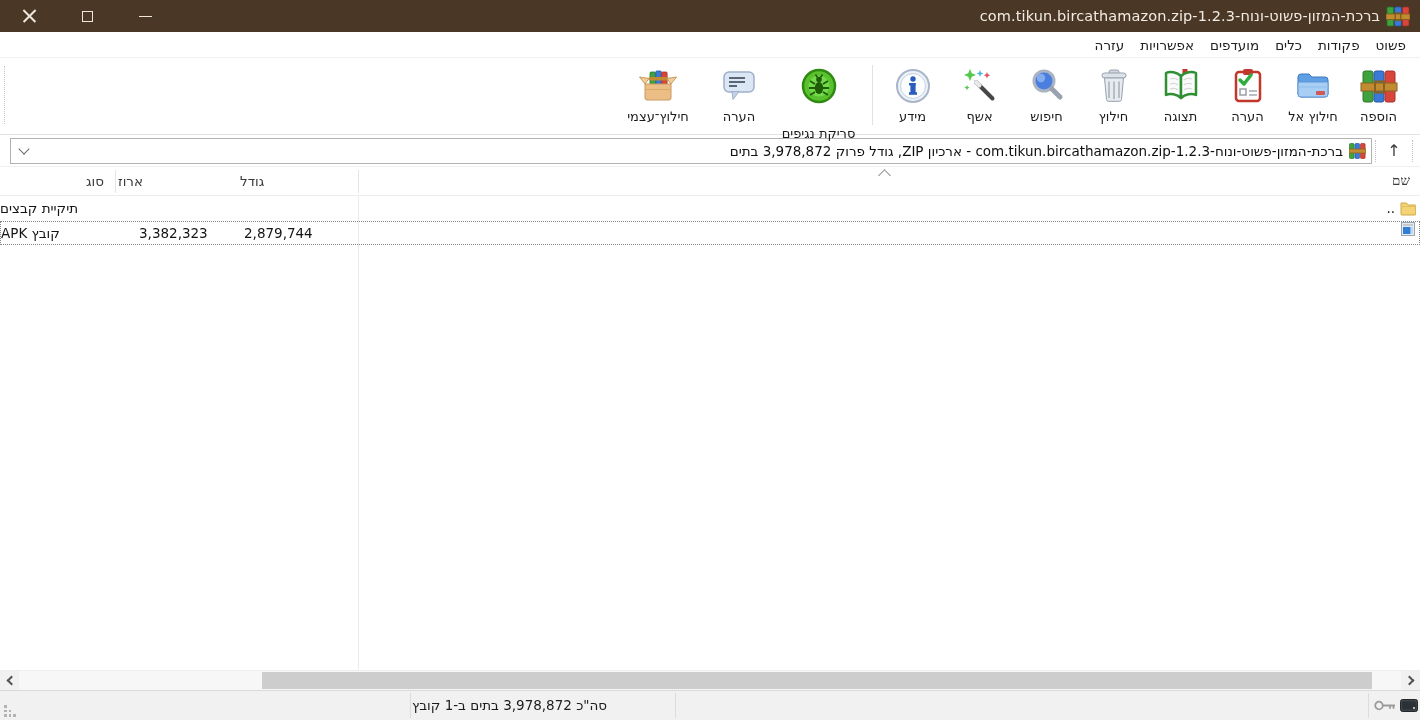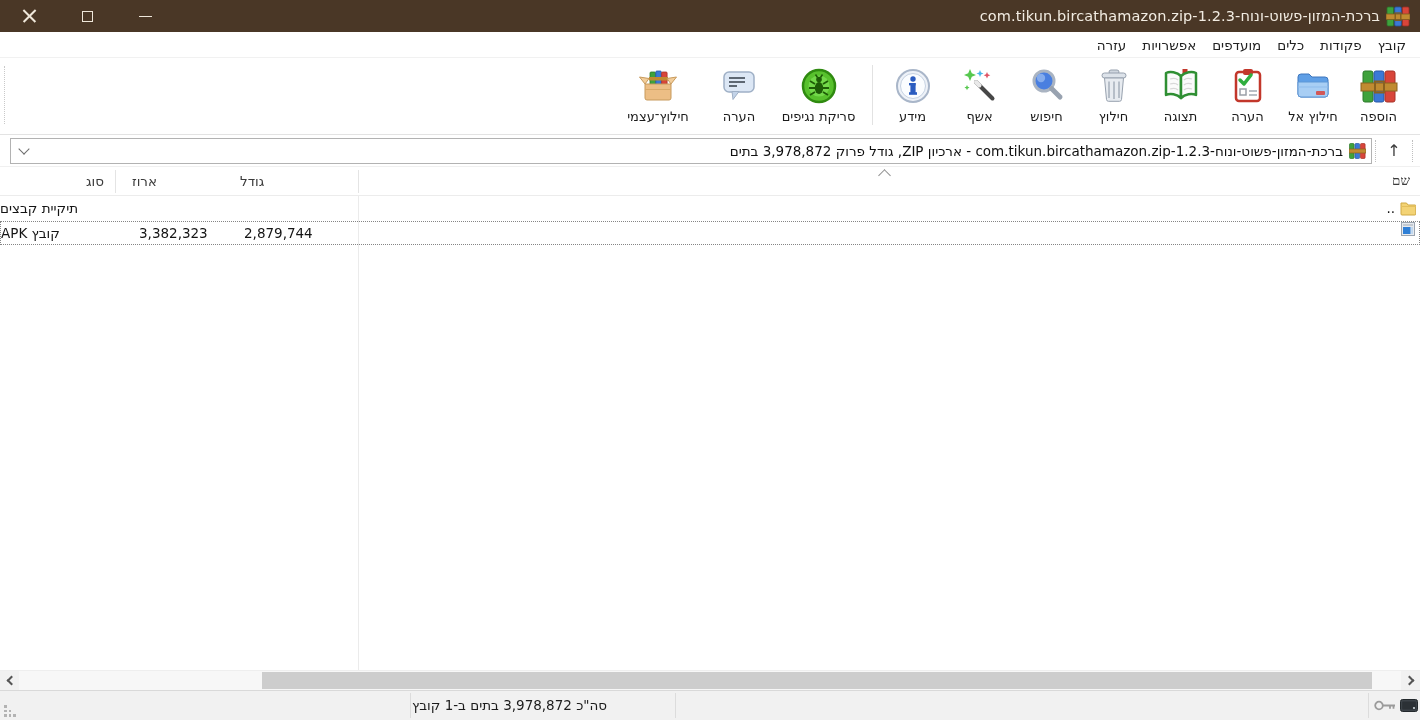--- a/index.html
+++ b/index.html
@@ -20,42 +20,42 @@
   .glyph-close::before { transform:rotate(45deg); }
   .glyph-close::after { transform:rotate(-45deg); }
 
   
   .menubar { height:26px; background:#fff; display:flex; align-items:center; padding:0 6px; border-bottom:1px solid #f1f1f1; }
   .menu-item { font-size:13.5px; color:#222; padding:3px 8px; white-space:nowrap; }
 
   
   .toolbar { position:relative; height:77px; background:#fff; border-bottom:1px solid #e3e3e3; display:flex; align-items:flex-start; padding:5px 8px 0 0; }
   .tool-btn { width:67px; display:flex; flex-direction:column; align-items:center; padding-top:2px; }
-  .tool-btn.wide1 { width:95px; } .tool-btn.wide2 { width:64px;justify-content:center; } .tool-btn.wide3 { width:98px; }
+  .tool-btn.wide1 { width:95px;gap:17px; } .tool-btn.wide2 { width:64px;justify-content:center; } .tool-btn.wide3 { width:98px; }
   .tool-btn .ticon { height:40px; display:flex; align-items:flex-end; justify-content:center; }
   .tool-btn .tlabel { font-size:13px; color:#1b1b1b; margin-top:4px; white-space:nowrap; }
   .tool-sep { width:0; border-left:1px solid #e2e2e2; height:60px; margin:2px 6px 0 6px; }
   .toolbar-grip { position:absolute; left:4px; top:8px; bottom:10px; border-left:1px dotted #c9c9c9; }
 
   
   .addr-row { height:32px; display:flex; align-items:center; background:#fff; padding:0 4px; border-bottom:1px solid #f0f0f0; }
   .addr-grip { width:0; height:22px; border-left:1px dotted #bfbfbf; margin:0 3px; }
   .up-btn { width:30px; height:26px; display:flex; align-items:center; justify-content:center; font-size:16px; color:#3c3c3c; }
   .combo { flex:1; height:26px; margin-left:6px; border:1px solid #b2b2b2; background:#fff; display:flex; align-items:center; padding:0 5px; }
   .combo .ar-icon { display:flex; margin-left:6px; }
   .combo .addr-text { font-size:13.5px; color:#101010; white-space:nowrap; flex:1; }
   .chev { width:8px; height:8px; border-left:1.5px solid #6d6d6d; border-bottom:1.5px solid #6d6d6d; }
   .chev.down { transform:rotate(-45deg); margin-bottom:3px; }
   .combo .dd { margin-right:auto; margin-left:4px; display:flex; align-items:center; }
 
   
   .listarea { position:relative; height:503px; background:#fff; }
   .lheader { position:relative; height:29px; border-bottom:1px solid #ececec; font-size:13.5px; color:#3b3b3b; }
   .lheader .hl { position:absolute; top:6px; white-space:nowrap; }
-  .h-name { right:10px;font-family:Liberation Serif, serif; } .h-size { left:240px; } .h-packed { left:132px; } .h-type { left:86px; }
+  .h-name { right:10px;font-family:Liberation Serif, serif; } .h-size { left:240px; } .h-packed { left:118px; } .h-type { left:86px; }
   .hsep { position:absolute; top:3px; height:23px; border-left:1px solid #e4e4e4; }
   .sort-caret { position:absolute; left:880px; top:4px; width:9px; height:9px; border-top:1.6px solid #8f8f8f; border-right:1.6px solid #8f8f8f; transform:rotate(-45deg); }
   .col-line { position:absolute; left:358px; top:29px; bottom:0; border-left:1px solid #ebebeb; }
   .rows { position:absolute; top:30px; left:0; right:0; }
   .frow { position:relative; height:24px; line-height:22px; font-size:13.5px; color:#141414; }
   .frow.selected { border:1px dotted #858585; }
   .cell-name { position:absolute; right:4px; left:362px; top:0; display:flex; align-items:center; justify-content:flex-start; white-space:nowrap; overflow:hidden; }
   .cell-name .ficon { display:flex; margin-left:5px; flex:0 0 auto; }
   .cell-size,.cell-packed { position:absolute; top:0; direction:ltr; }
   .cell-size { left:243px; } .cell-packed { left:138px; }
@@ -102,21 +102,21 @@
       </div>
     <div class="win-btn">
         <span class="glyph-max"></span>
       </div>
     <div class="win-btn">
         <span class="glyph-close"></span>
       </div>
   </div>
 
   <div class="menubar">
-    <span class="menu-item">קובץ</span>
+    <span class="menu-item">פשוט</span>
     <span class="menu-item">פקודות</span>
     <span class="menu-item">כלים</span>
     <span class="menu-item">מועדפים</span>
     <span class="menu-item">אפשרויות</span>
     <span class="menu-item">עזרה</span>
   </div>
 
   <div class="toolbar">
     <div class="tool-btn">
       <span class="ticon">

